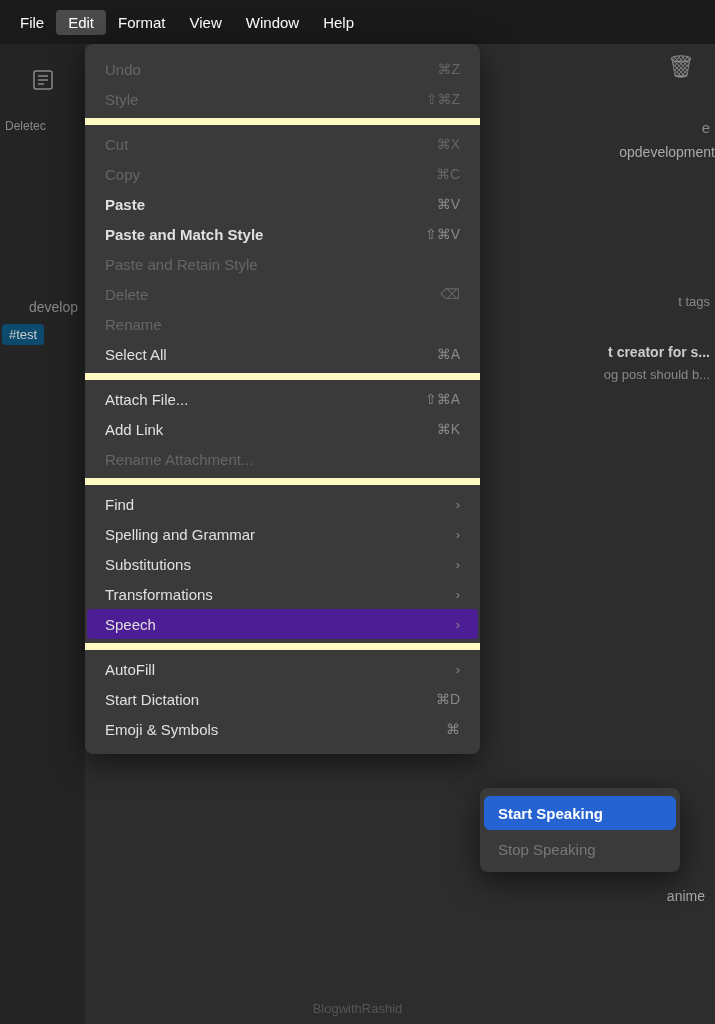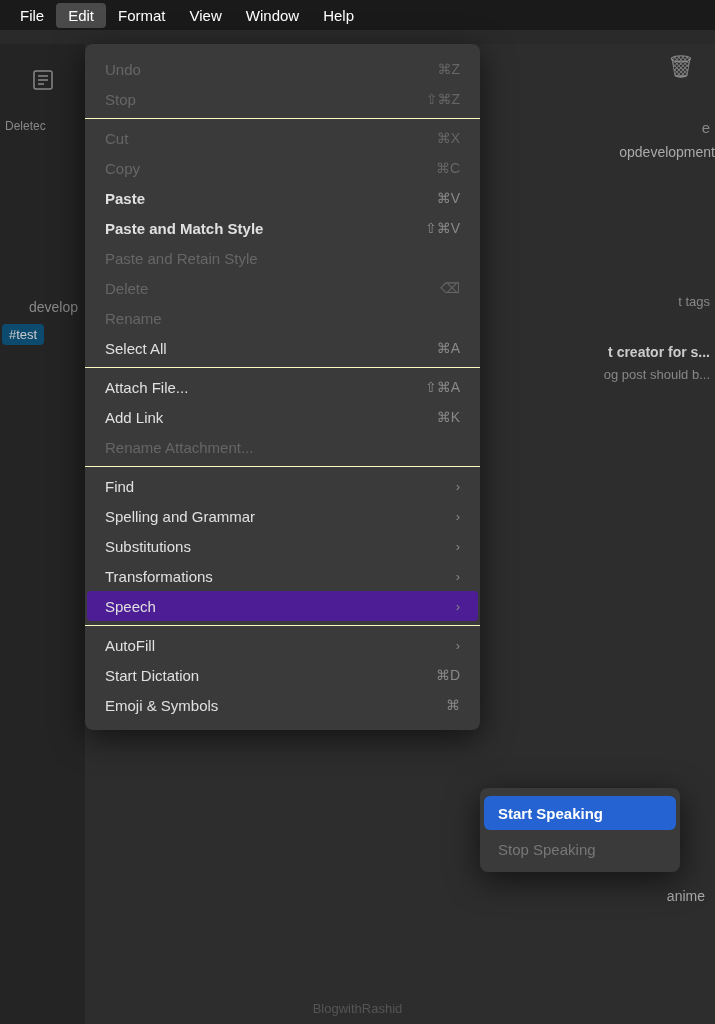--- a/index.html
+++ b/index.html
@@ -8,21 +8,21 @@
       height: 1024px;
       background: #2a2a2a;
       font-family: -apple-system, BlinkMacSystemFont, "San Francisco", "Helvetica Neue", sans-serif;
       overflow: hidden;
       position: relative;
     }
 
     
     .menu-bar {
       width: 100%;
-      height: 30px;
+      height: 44px;
       background: #1a1a1a;
       display: flex;
       align-items: center;
       padding: 0 8px;
       position: relative;
       z-index: 100;
     }
     .menu-item {
       color: #ffffff;
       font-size: 15px;
@@ -97,21 +97,21 @@
       left: 85px;
       width: 395px;
       background: #3a3a3a;
       border-radius: 8px;
       box-shadow: 0 8px 32px rgba(0,0,0,0.6);
       padding: 6px 0;
       z-index: 200;
     }
 
     .menu-section {
-      border-bottom: 1px solid #fef9c3;
+      border-bottom: 7px solid #fef9c3;
       padding: 4px 0;
     }
     .menu-section:last-child {
       border-bottom: none;
     }
 
     .menu-row {
       display: flex;
       align-items: center;
       justify-content: space-between;
@@ -321,21 +321,21 @@
 </div>
 
 <div class="edit-dropdown">
 
   <div class="menu-section">
     <div class="menu-row disabled">
       <span class="menu-row-label disabled-text">Undo</span>
       <span class="menu-row-shortcut">⌘Z</span>
     </div>
     <div class="menu-row disabled">
-      <span class="menu-row-label disabled-text">Stop</span>
+      <span class="menu-row-label disabled-text">Style</span>
       <span class="menu-row-shortcut">⇧⌘Z</span>
     </div>
   </div>
 
   <div class="menu-section">
     <div class="menu-row disabled">
       <span class="menu-row-label disabled-text">Cut</span>
       <span class="menu-row-shortcut">⌘X</span>
     </div>
     <div class="menu-row disabled">

